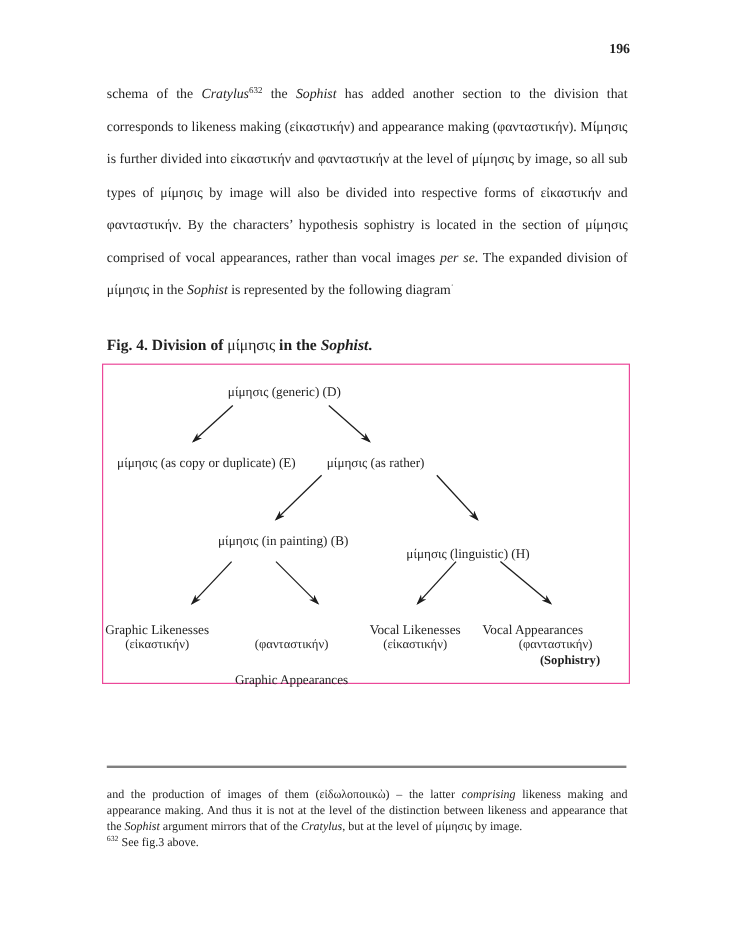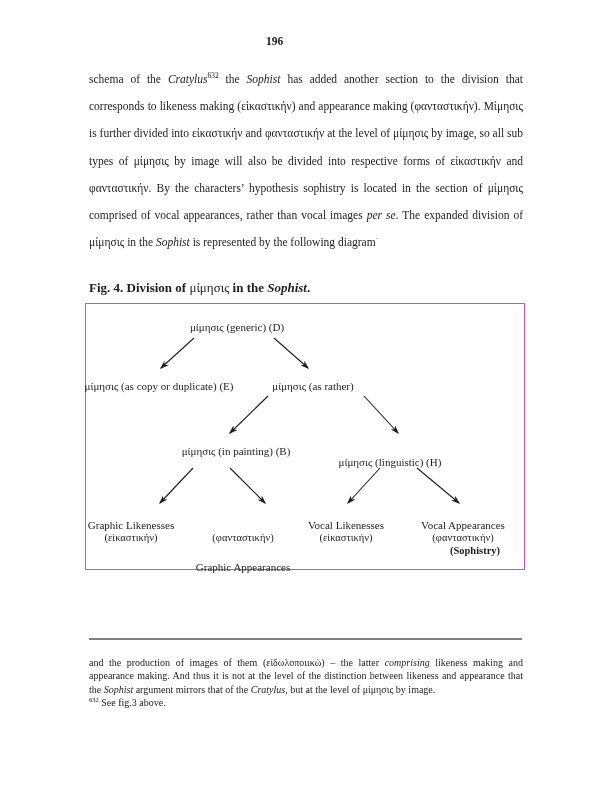--- a/index.html
+++ b/index.html
@@ -2,22 +2,22 @@
 <html><head>
 <meta charset="utf-8">
 <style>
   html,body{margin:0;padding:0;}
   body{
     width:612px;height:792px;position:relative;background:#ffffff;
     font-family:"Liberation Serif","DejaVu Serif",serif;color:#1e1e1e;
     overflow:hidden;
   }
   .page-number{
-    position:absolute;top:35px;left:0;width:525px;text-align:center;
-    font-size:11.5px;font-weight:bold;padding-left:12px;
+    position:absolute;top:35px;left:0;width:525px;text-align:right;
+    font-size:11.5px;font-weight:bold;
   }
   .body-text{
     position:absolute;left:89px;top:66px;width:434px;
     font-size:11.5px;line-height:27.2px;text-align:justify;
   }
   .fig-caption{
     position:absolute;left:89px;top:280px;width:434px;
     font-size:13px;
   }
   .fig-box{
@@ -64,31 +64,31 @@
       <line x1="188" y1="34" x2="222" y2="64" stroke="#1e1e1e" stroke-width="1.1" marker-end="url(#ah)"></line>
       <line x1="182" y1="92" x2="144" y2="129" stroke="#1e1e1e" stroke-width="1.1" marker-end="url(#ah)"></line>
       <line x1="278" y1="92" x2="312" y2="129" stroke="#1e1e1e" stroke-width="1.1" marker-end="url(#ah)"></line>
       <line x1="107" y1="164" x2="74" y2="199" stroke="#1e1e1e" stroke-width="1.1" marker-end="url(#ah)"></line>
       <line x1="144" y1="164" x2="179" y2="199" stroke="#1e1e1e" stroke-width="1.1" marker-end="url(#ah)"></line>
       <line x1="294" y1="164" x2="262" y2="199" stroke="#1e1e1e" stroke-width="1.1" marker-end="url(#ah)"></line>
       <line x1="331" y1="164" x2="373" y2="199" stroke="#1e1e1e" stroke-width="1.1" marker-end="url(#ah)"></line>
     </svg>
   <div id="tree-nodes">
       <div class="tnode" style="left: 151px; top: 17px;">μίμησις (generic) (D)</div>
-      <div class="tnode" style="left: 73px; top: 76px; text-align: right;">μίμησις (as copy or duplicate) (E)</div>
+      <div class="tnode" style="left: 86px; top: 76px; text-align: right;">μίμησις (as copy or duplicate) (E)</div>
       <div class="tnode" style="left: 227px; top: 76px;">μίμησις (as rather)</div>
       <div class="tnode" style="left: 150px; top: 141px;">μίμησις (in painting) (B)</div>
       <div class="tnode" style="left: 304px; top: 152px;">μίμησις (linguistic) (H)</div>
       <div class="tnode" style="left: 45px; top: 215px;">Graphic Likenesses</div>
       <div class="tnode small" style="left: 45px; top: 228px;">(εἰκαστικήν)</div>
       <div class="tnode" style="left: 157px; top: 215px; margin-top: 42px;">Graphic Appearances</div>
       <div class="tnode small" style="left: 157px; top: 228px;">(φανταστικήν)</div>
       <div class="tnode" style="left: 260px; top: 215px;">Vocal Likenesses</div>
       <div class="tnode small" style="left: 260px; top: 228px;">(εἰκαστικήν)</div>
-      <div class="tnode" style="left: 377px; top: 215px;">Vocal Appearances</div>
+      <div class="tnode" style="left: 358px; top: 215px;">Vocal Appearances</div>
       <div class="tnode small" style="left: 377px; top: 228px;">(φανταστικήν)</div>
       <div class="tnode small bold" style="left: 377px; top: 241px;">(Sophistry)</div>
     </div>
 </div>
 
 <div class="fn-sep"></div>
 
 <div class="footnotes">
   <div><span>and the production of images of them (εἰδωλοποιικὼ) – the latter </span><span class="seg-i">comprising</span><span> likeness making and appearance making. And thus it is not at the level of the distinction between likeness and appearance that the </span><span class="seg-i">Sophist</span><span> argument mirrors that of the </span><span class="seg-i">Cratylus</span><span>, but at the level of μίμησις by image.</span></div>
   <div><span class="seg-sup">632</span><span> See fig.3 above.</span></div>

